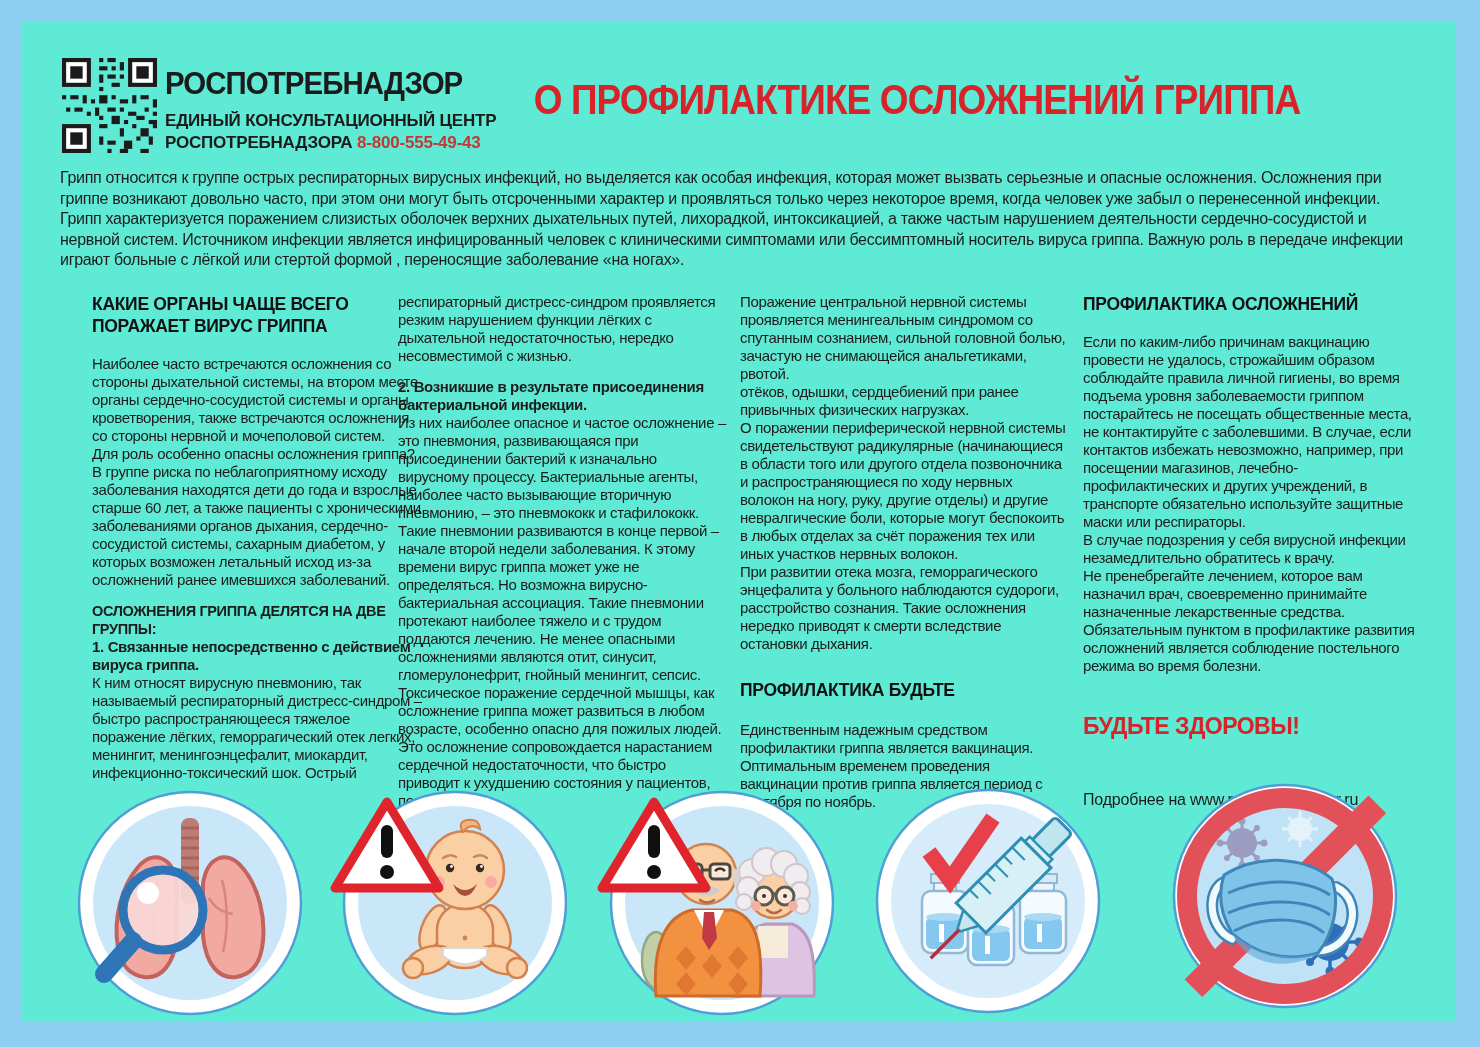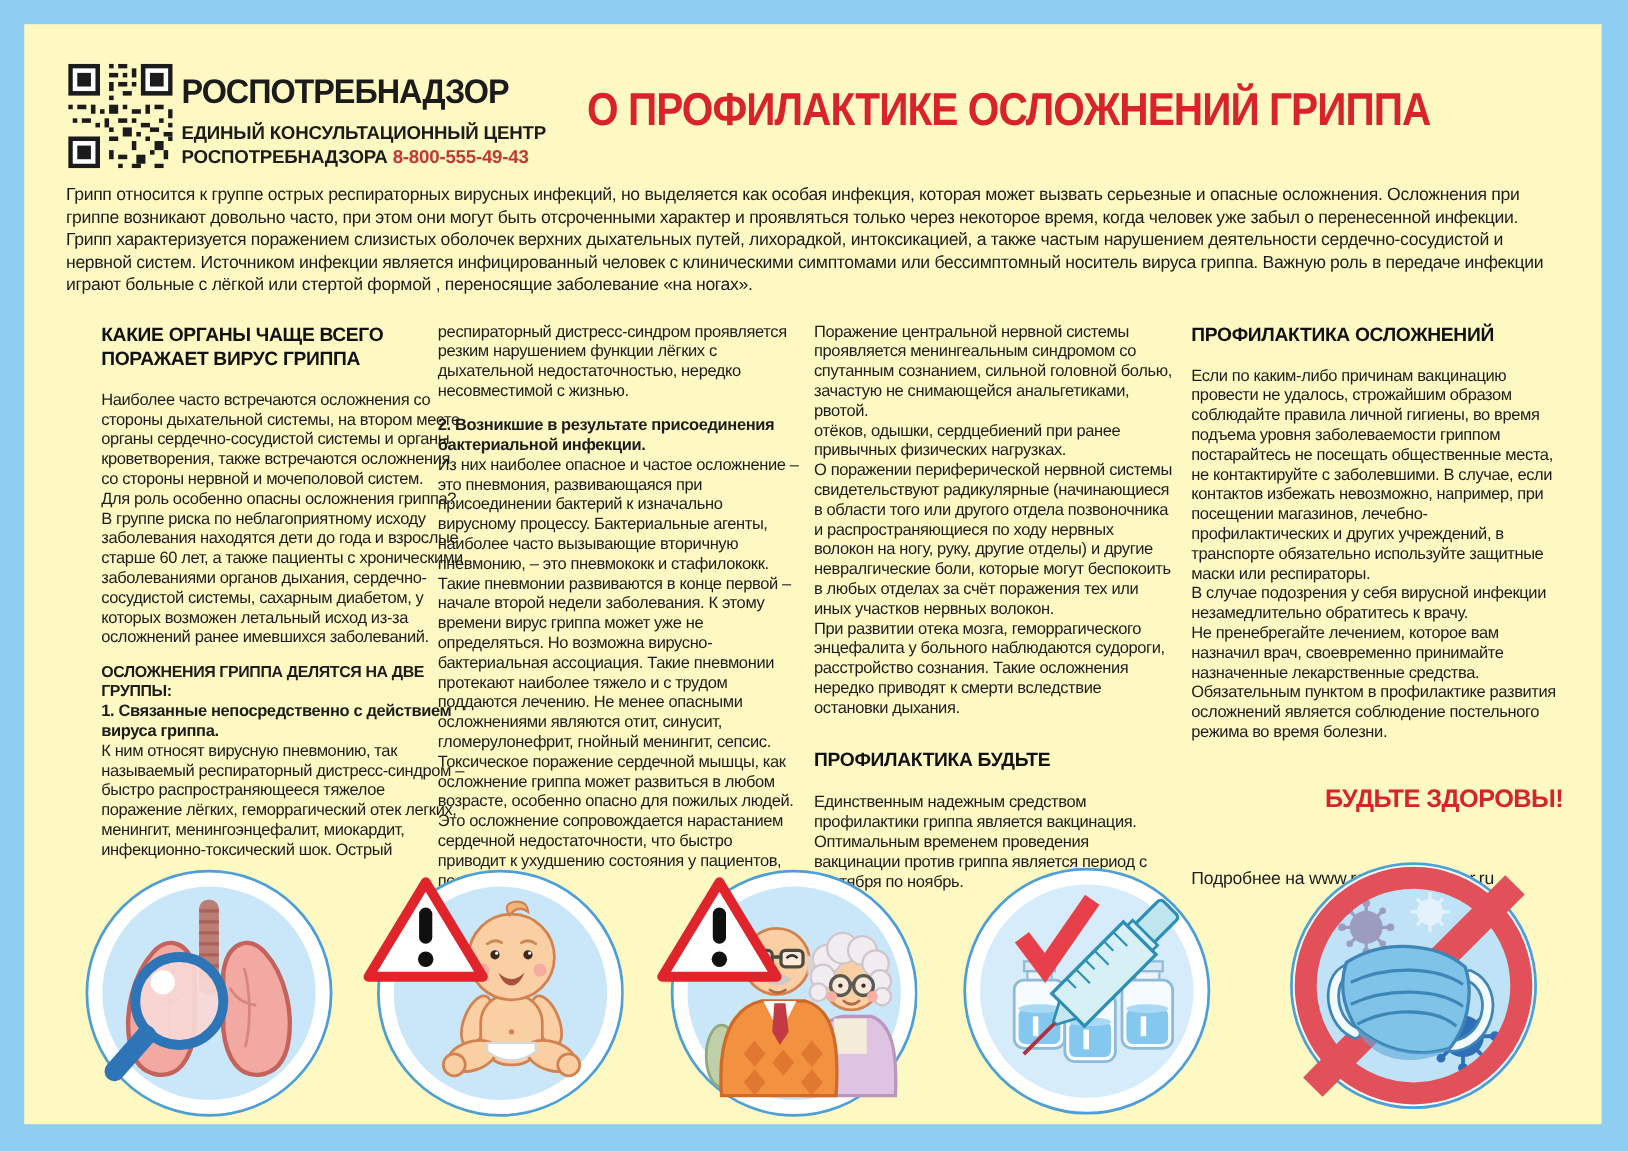--- a/index.html
+++ b/index.html
@@ -1,39 +1,39 @@
 <!DOCTYPE html>
 <html lang="ru"><head>
 <meta charset="utf-8">
 <style>
   html,body{margin:0;padding:0;}
   body{width:1480px;height:1047px;font-family:"Liberation Sans",sans-serif;}
   .poster{position:relative;width:1480px;height:1047px;background:#8DCEF2;overflow:hidden;}
-  .sheet{position:absolute;left:22px;top:22px;width:1434px;height:1000px;background:#fef9c3;}
+  .sheet{position:absolute;left:22px;top:22px;width:1434px;height:1000px;background:#5eead4;}
   .abs{position:absolute;}
   .qr{left:40px;top:36px;width:95px;height:95px;}
   .brand{left:143px;top:44px;font-size:31px;font-weight:bold;color:#1b1b1b;letter-spacing:-1px;
          transform:scaleX(0.95);transform-origin:left top;white-space:nowrap;}
   .brand-sub{left:143px;top:88px;font-size:17px;line-height:22px;color:#1b1b1b;
              letter-spacing:-0.2px;font-weight:bold;white-space:nowrap;}
   .phone{color:#C03A35;}
   .main-title{left:420px;top:54px;width:950px;text-align:center;font-size:42px;font-weight:bold;
               color:#D8232A;letter-spacing:-1px;white-space:nowrap;
               transform:scaleX(0.88);transform-origin:center top;}
   .intro{left:38px;top:146px;width:1360px;font-size:16px;line-height:20.5px;color:#1c1c1c;
          letter-spacing:-0.3px;margin:0;}
   .col{top:271px;width:330px;font-size:15px;line-height:18px;color:#1c1c1c;letter-spacing:-0.35px;}
   .col p{margin:0;}
   .col1{left:38px;margin-left:32px;} .col2{left:376px;} .col3{left:718px;} .col4{left:1061px;width:338px;}
   h2{font-size:17.5px;line-height:22px;font-weight:bold;color:#111;margin:0 0 18px 0;letter-spacing:-0.3px;}
   h2.mid{margin:26px 0 20px 0;}
   .bold{font-weight:bold;}
   .mt{margin-top:13px !important;}
   .subheading{font-weight:bold;font-size:14.5px;margin-top:13px !important;}
-  .slogan{margin-top:42px;text-align:right;font-size:23px;font-weight:bold;color:#D8232A;letter-spacing:-0.5px;}
+  .slogan{margin-top:42px;text-align:left;font-size:23px;font-weight:bold;color:#D8232A;letter-spacing:-0.5px;}
   .more{margin-top:56px !important;font-size:16px;letter-spacing:-0.2px;}
   .illu{position:absolute;}
 </style>
 </head>
 <body>
 
 <div class="poster">
   <div class="sheet">
 
     <svg class="abs qr" viewBox="0 0 92 92" aria-hidden="true">

